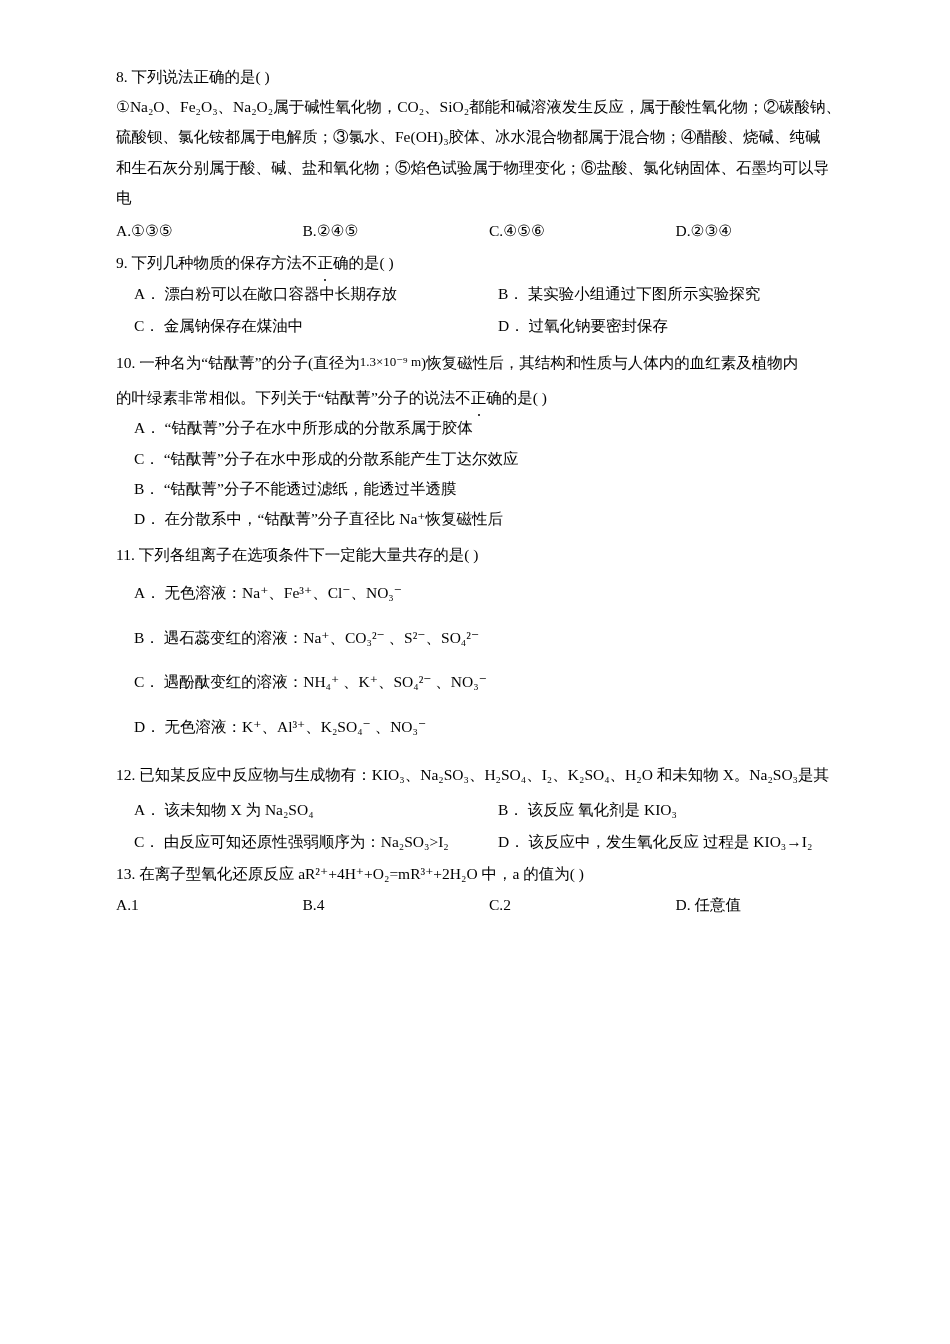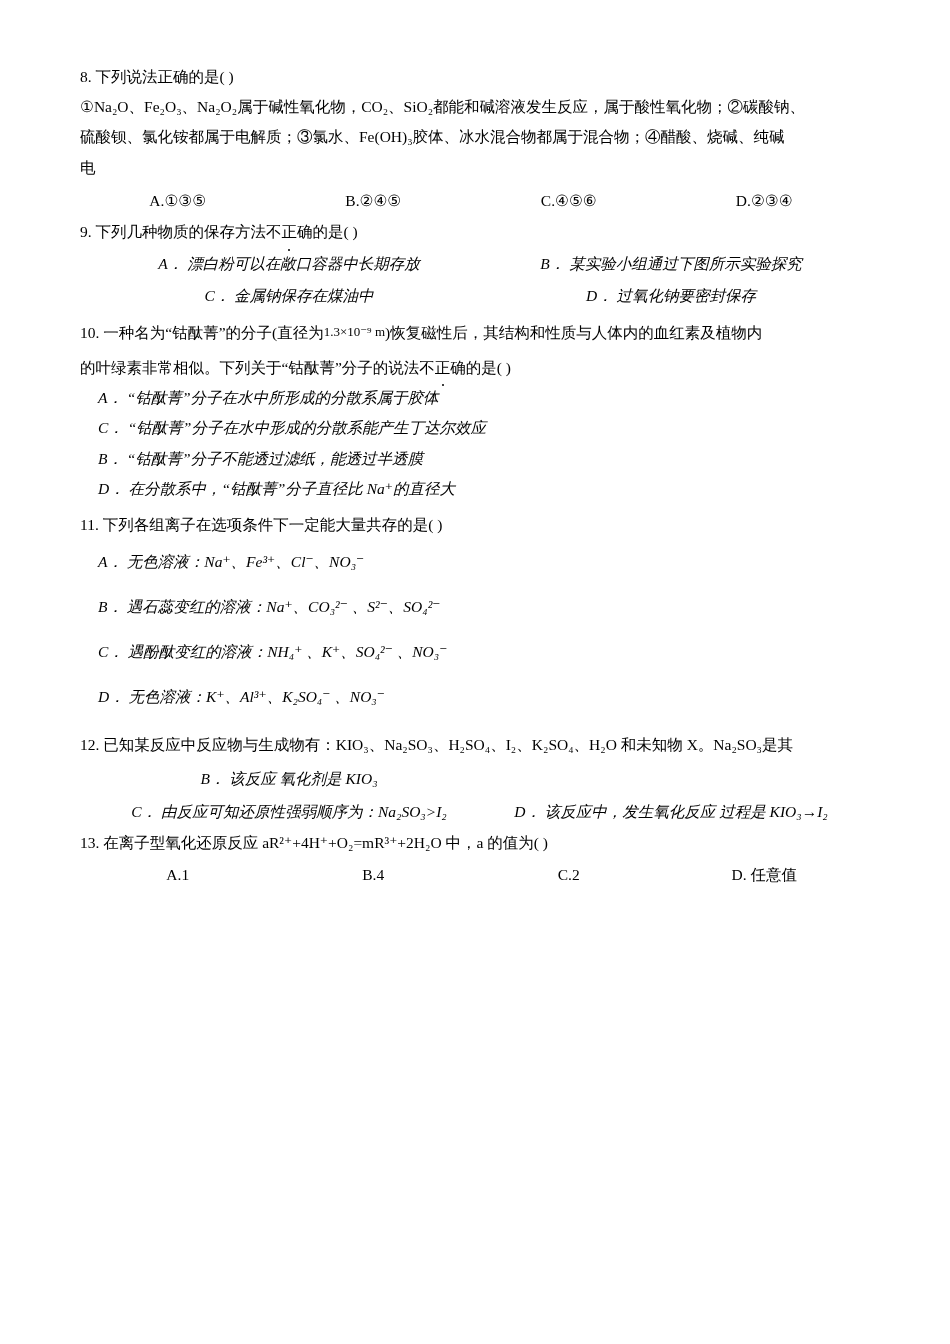--- a/index.html
+++ b/index.html
@@ -12,45 +12,43 @@
     height: 1344px;
     font-family: "Liberation Serif", "DejaVu Serif", serif;
     color: #000000;
     font-size: 15.5px;
   }
   .page {
     position: relative;
     width: 950px;
     height: 1344px;
     box-sizing: border-box;
-    padding: 62px 88px 0 80px;
+    padding: 62px 88px 0 116px;
   }
   .q {
     margin: 0 0 0 0;
   }
   .line {
     line-height: 1.95;
     white-space: normal;
   }
   .stem {
     line-height: 1.95;
   }
   .opts-row {
     display: flex;
     line-height: 2.1;
   }
   .opts-row .opt {
     white-space: nowrap;
-    text-align: center;
   }
   .w4 .opt { width: 25%; }
   .w2 .opt { width: 50%; }
   .indent {
     padding-left: 18px;
-    font-style: italic;
   }
   .u-dot {
     border-bottom: none;
     position: relative;
     display: inline-block;
   }
   .u-dot::after {
     content: "";
     position: absolute;
     left: 50%;
@@ -82,20 +80,23 @@
       <span>8.</span>
       <span>下列说法正确的是(    )</span>
     </div>
     <div class="line">
       <span>①Na₂O、Fe₂O₃、Na₂O₂属于碱性氧化物，CO₂、SiO₂都能和碱溶液发生反应，属于酸性氧化物；②碳酸钠、</span>
     </div>
     <div class="line">
       <span>硫酸钡、氯化铵都属于电解质；③氯水、Fe(OH)₃胶体、冰水混合物都属于混合物；④醋酸、烧碱、纯碱</span>
     </div>
     <div class="line">
+      <span>和生石灰分别属于酸、碱、盐和氧化物；⑤焰色试验属于物理变化；⑥盐酸、氯化钠固体、石墨均可以导</span>
+    </div>
+    <div class="line">
       <span>电</span>
     </div>
     <div class="opts-row w4 q8-opts">
       <span class="opt">A.①③⑤</span>
       <span class="opt">B.②④⑤</span>
       <span class="opt">C.④⑤⑥</span>
       <span class="opt">D.②③④</span>
     </div>
   </div>
 
@@ -125,21 +126,21 @@
     <div class="line indent">
       <span>A． “钴酞菁”分子在水中所形成的分散系属于胶体</span>
     </div>
     <div class="line indent">
       <span>C． “钴酞菁”分子在水中形成的分散系能产生丁达尔效应</span>
     </div>
     <div class="line indent">
       <span>B． “钴酞菁”分子不能透过滤纸，能透过半透膜</span>
     </div>
     <div class="line indent">
-      <span>D． 在分散系中，“钴酞菁”分子直径比 Na⁺的直径大</span>
+      <span>D． 在分散系中，“钴酞菁”分子直径比 Na⁺恢复磁性后</span>
     </div>
   </div>
 
   <div class="blockgap"></div>
 
   <div class="q">
     <div class="stem">
       <span>11.</span>
       <span>下列各组离子在选项条件下一定能大量共存的是(    )</span>
     </div>
@@ -158,20 +159,21 @@
   </div>
 
   <div class="blockgap"></div>
 
   <div class="q">
     <div class="stem" style="line-height:2.4">
       <span>12.</span>
       <span>已知某反应中反应物与生成物有：KIO₃、Na₂SO₃、H₂SO₄、I₂、K₂SO₄、H₂O 和未知物 X。Na₂SO₃是其</span>
     </div>
     <div class="opts-row w2 indent">
+      <span class="opt">A． 该未知物 X 为 Na₂SO₄</span>
       <span class="opt">B． 该反应    氧化剂是 KIO₃</span>
     </div>
     <div class="opts-row w2 indent">
       <span class="opt">C． 由反应可知还原性强弱顺序为：Na₂SO₃&gt;I₂</span>
       <span class="opt">D． 该反应中，发生氧化反应    过程是 KIO₃→I₂</span>
     </div>
   </div>
 
   <div class="q">
     <div class="stem">

